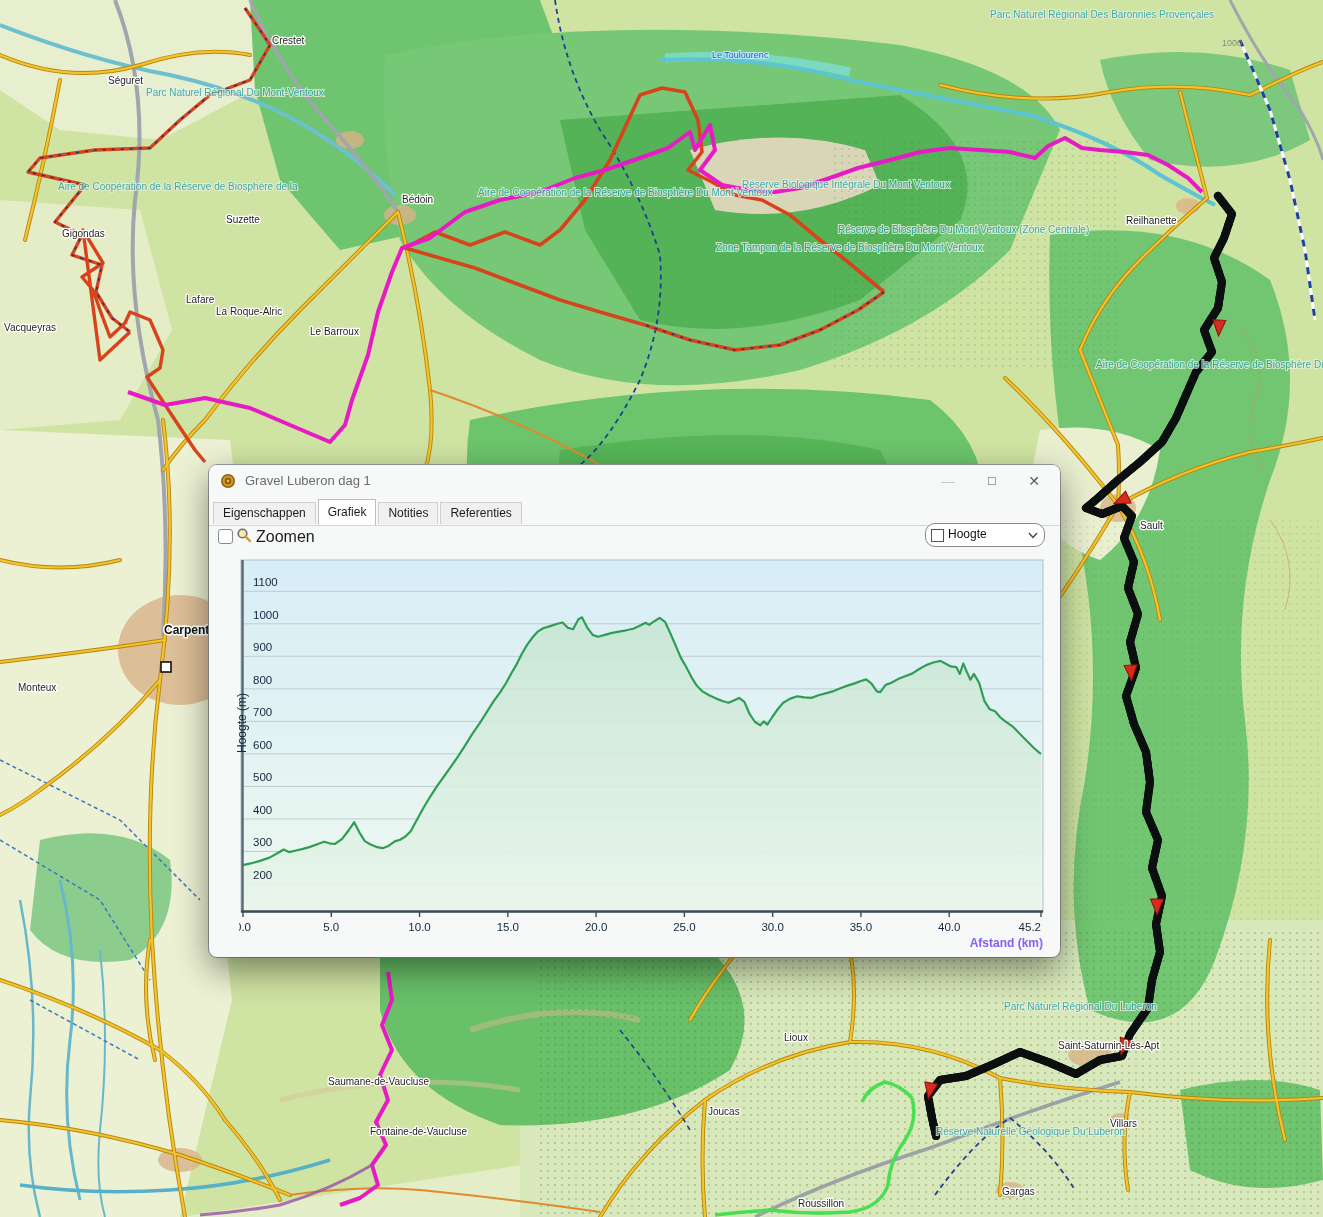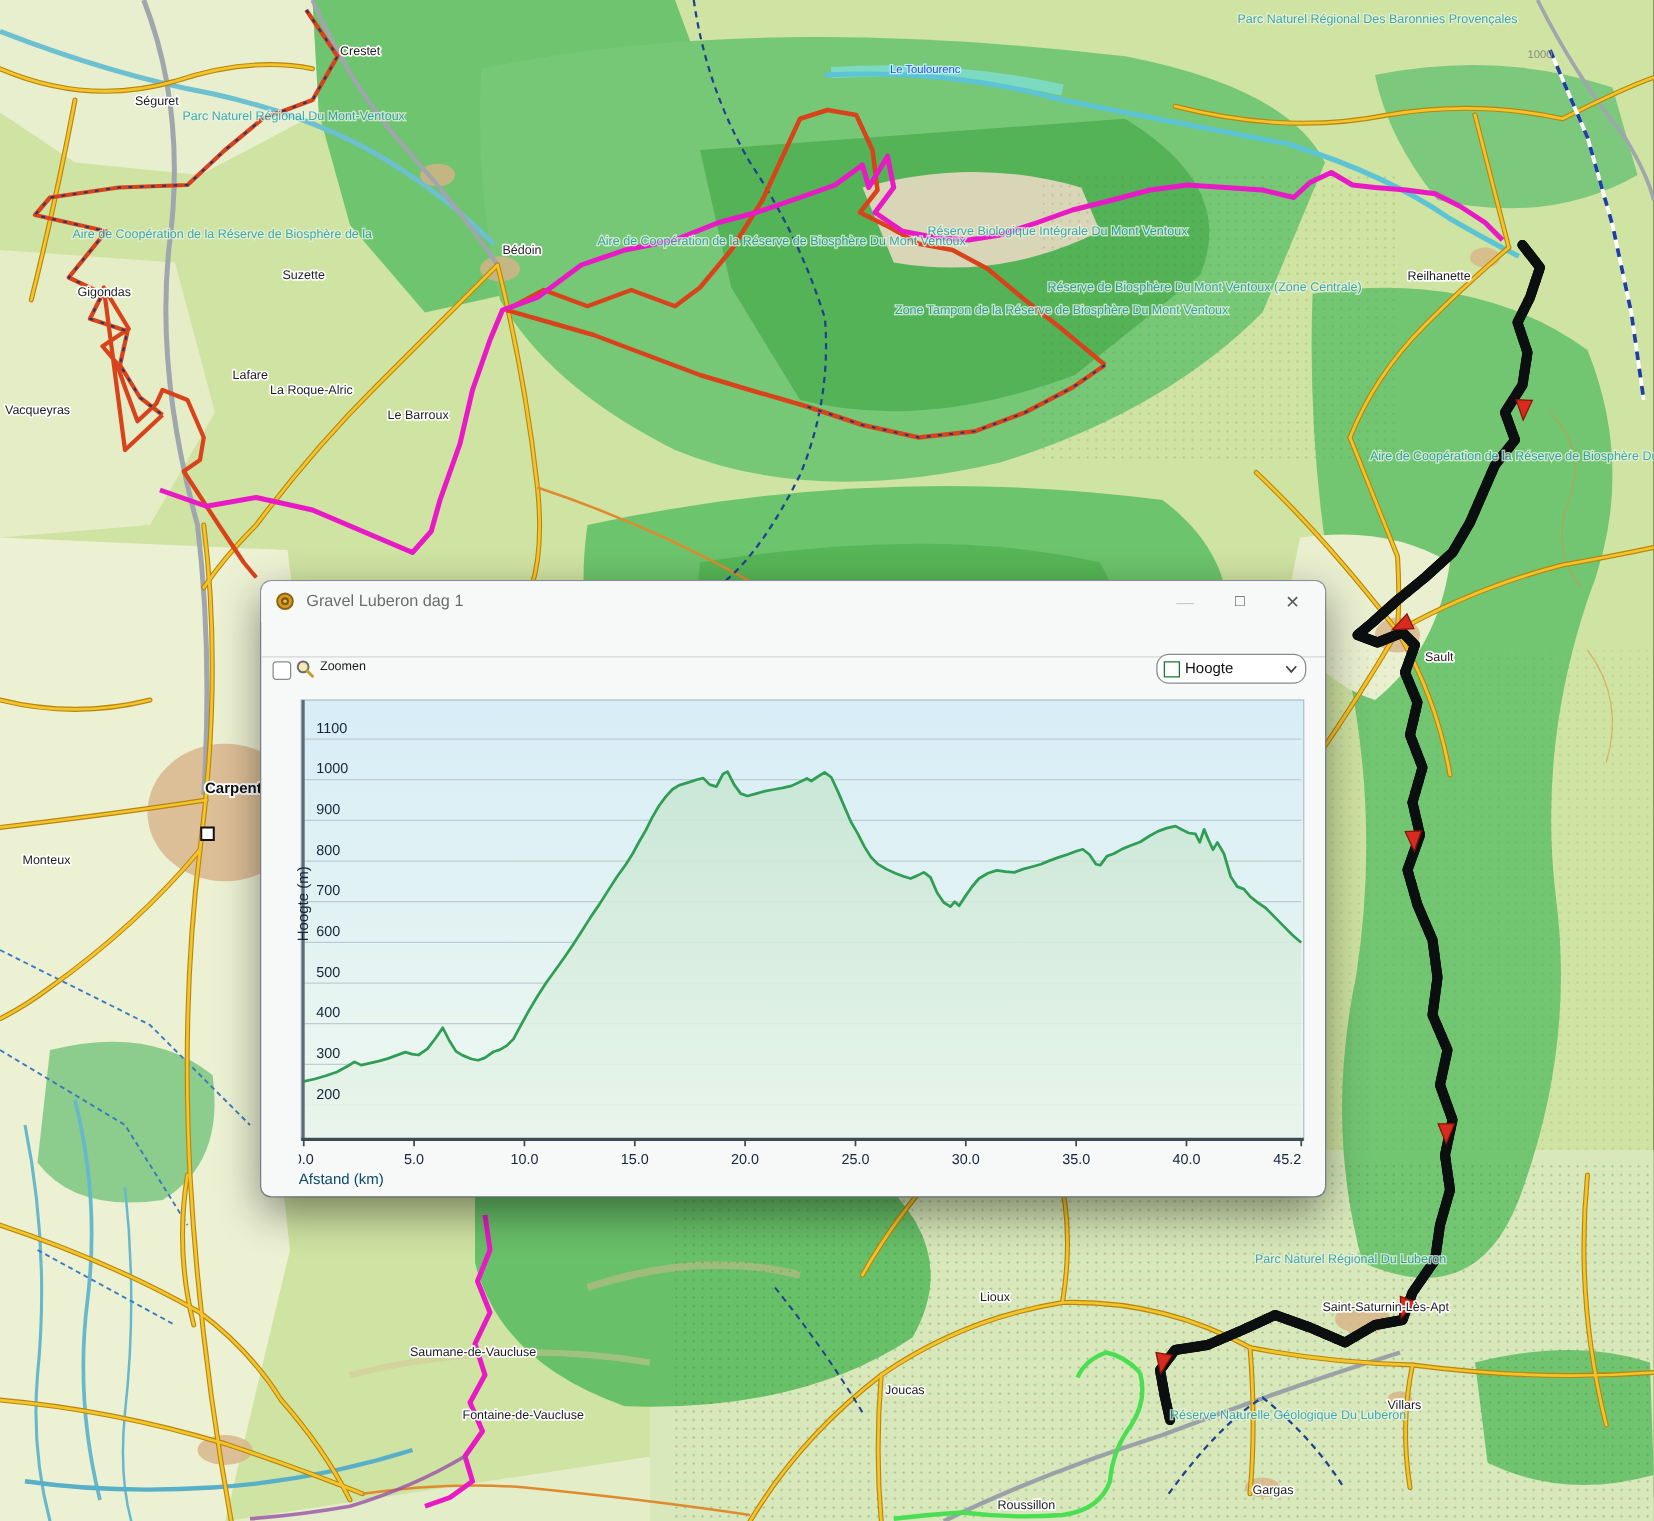--- a/index.html
+++ b/index.html
@@ -20,34 +20,34 @@
   .winbtn{position:absolute;top:0;width:40px;height:32px;text-align:center;line-height:32px;font-size:14px;color:#5a5a5a;cursor:default;}
   .winbtn.min{right:92px;color:#c9c9c9;}
   .winbtn.max{right:48px;font-size:13px;}
   .winbtn.close{right:6px;}
   .tabs{position:absolute;left:4px;top:36px;display:flex;align-items:flex-end;height:23px;}
   .tab{padding:3px 9px 4px 9px;font-size:12px;color:#1b1b1b;background:#f0f0f0;border:1px solid #cfcfcf;border-bottom:none;margin-right:2px;height:14px;}
   .tab.active{background:#ffffff;border-color:#bdbdbd;padding-top:5px;height:16px;position:relative;top:1px;}
   .tabstrip-line{position:absolute;left:0;right:0;top:60px;height:1px;background:#d6d6d6;}
   .checkbox{position:absolute;left:9px;top:64px;width:13px;height:13px;background:#fff;border:1px solid #8a8a8a;border-radius:3px;}
   .mag{position:absolute;left:27px;top:62px;width:16px;height:16px;}
-  .zoomlbl{position:absolute;left:47px;top:63px;font-size:10px;color:#1b1b1b;}
+  .zoomlbl{position:absolute;left:47px;top:63px;font-size:16px;color:#1b1b1b;}
   .select{position:absolute;right:15px;top:58px;width:118px;height:22px;background:#fff;border:1px solid #8a8a8a;border-radius:10px;}
   .swatch{position:absolute;left:5px;top:5px;width:11px;height:11px;border:1px solid #157a30;}
   .selval{position:absolute;left:22px;top:3px;font-size:12px;color:#111;}
   .chev{position:absolute;right:6px;top:8px;width:10px;height:7px;}
 
   .chart-wrap{position:absolute;left:30px;top:93px;width:810px;height:400px;}
   #chart-svg{display:block;width:810px;height:378px;}
   .grid{stroke:#bfccd2;stroke-width:1;}
   .ylab{font:11.5px "Liberation Sans",sans-serif;fill:#16263a;}
   .xlab{font:11.5px "Liberation Sans",sans-serif;fill:#16263a;}
   .tick{stroke:#3c4c54;stroke-width:1.4;}
   .ylabel{position:absolute;left:-40px;top:158px;width:86px;text-align:center;font-size:12px;color:#16263a;transform:rotate(-90deg);}
-  .xlabel{position:absolute;left:0;right:6px;top:378px;text-align:left;font-size:12px;color:#0c4a6e;}
+  .xlabel{position:absolute;left:0;right:6px;top:378px;text-align:right;font-size:12px;color:#8b5cf6;font-weight:bold;}
 </style>
 </head>
 <body>
 
 <div class="stage">
 
 <svg id="map" viewBox="0 0 1323 1217" xmlns="http://www.w3.org/2000/svg">
   <defs>
     <pattern id="dots" width="7" height="7" patternUnits="userSpaceOnUse">
       <circle cx="2" cy="2" r="0.9" fill="#3f7a3f" opacity="0.5"></circle>
@@ -275,20 +275,26 @@
         <circle cx="8" cy="8" r="3.2" fill="#7a5a14"></circle>
         <circle cx="8" cy="8" r="1.4" fill="#f0c244"></circle>
       </svg>
     </span>
     <span class="title">Gravel Luberon dag 1</span>
     <span class="winbtn min">—</span>
     <span class="winbtn max">□</span>
     <span class="winbtn close">✕</span>
   </div>
 
+  <div class="tabs">
+    <div class="tab">Eigenschappen</div>
+    <div class="tab active">Grafiek</div>
+    <div class="tab">Notities</div>
+    <div class="tab">Referenties</div>
+  </div>
   <div class="tabstrip-line"></div>
 
   <span class="checkbox"></span>
   <span class="mag">
     <svg width="16" height="16" viewBox="0 0 16 16">
       <circle cx="6.5" cy="6.5" r="4.3" fill="#f6e9b4" stroke="#6d6d6d" stroke-width="1.6"></circle>
       <line x1="9.8" y1="9.8" x2="14" y2="14" stroke="#c89a30" stroke-width="2.4" stroke-linecap="round"></line>
     </svg>
   </span>
   <span class="zoomlbl">Zoomen</span>

